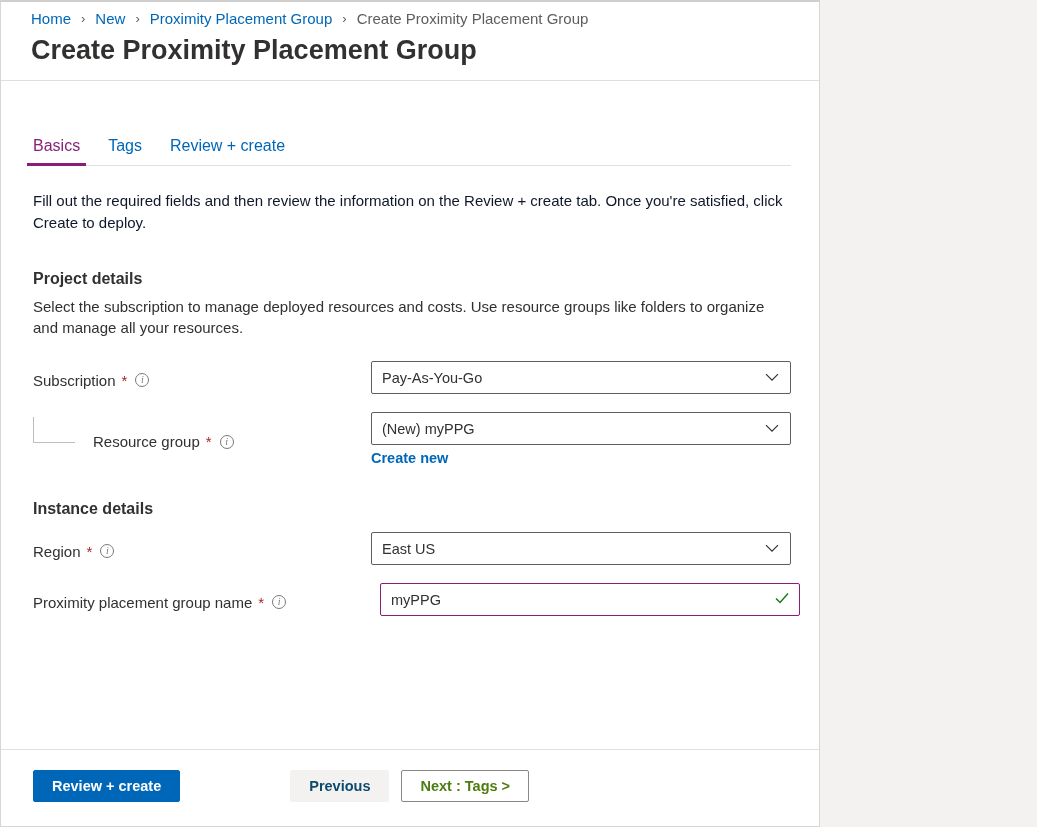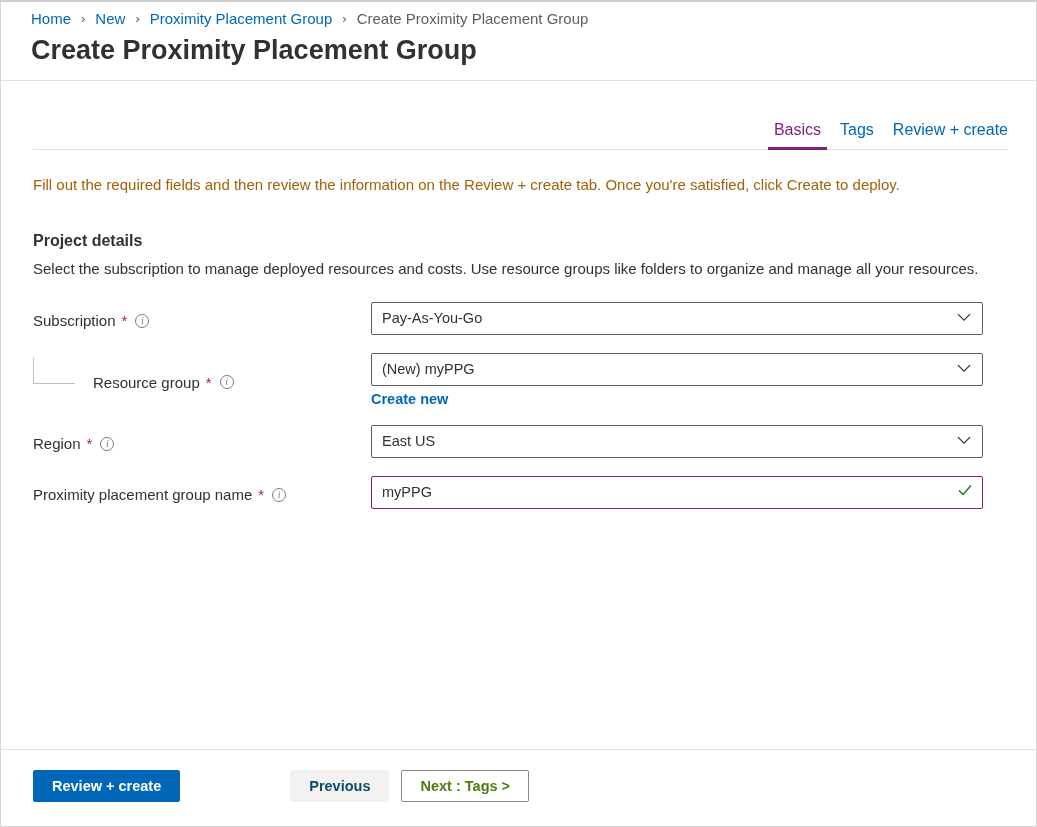--- a/index.html
+++ b/index.html
@@ -4,21 +4,21 @@
 <style>
   * { box-sizing: border-box; }
   html, body {
     margin: 0; padding: 0;
     font-family: "Segoe UI", Arial, sans-serif;
     font-size: 14px;
     color: #323130;
     background: #f3f2f1;
   }
   .frame {
-    width: 1037px; height: 827px;
+    width: 820px; height: 827px;
     background: #fff;
     border: 1px solid #d6d6d6;
     border-top: 2px solid #cfcfcf;
     display: flex;
     flex-direction: column;
     overflow: hidden;
   }
   
   .breadcrumb {
     display: flex;
@@ -47,26 +47,25 @@
   }
   .hr { border-bottom: 1px solid #e1dfdd; }
   
   .content {
     padding: 0 28px 0 32px;
     flex: 1;
     overflow: auto;
   }
   
   .tabs {
-    margin-top: 40px;
-    display: flex;
-    gap: 19px;
+    margin-top: 56px;
+    display: flex;
+    gap: 28px;
     border-bottom: 1px solid #e1dfdd;
     font-size: 16px;
-    justify-content: flex-end;
   }
   .tab {
     padding: 0 0 10px 0;
     color: #0067b8;
     cursor: pointer;
     position: relative;
   }
   .tab.active {
     color: #871f78;
   }
@@ -74,21 +73,21 @@
     content: "";
     position: absolute;
     left: -6px; right: -6px; bottom: -1px;
     height: 3px;
     background: #871f78;
   }
   .intro {
     margin-top: 24px;
     font-size: 15px;
     line-height: 1.45;
-    color: #a16207;
+    color: #0f172a;
     max-width: 950px;
   }
   .section-h {
     font-size: 16px;
     font-weight: 600;
     margin-top: 36px;
     margin-bottom: 8px;
   }
   .section-desc {
     font-size: 15px;
@@ -147,21 +146,21 @@
     color: #323130;
     position: relative;
     cursor: pointer;
   }
   .select .chev {
     position: absolute;
     right: 10px; top: 50%;
     transform: translateY(-55%);
   }
   .chev svg { display: block; }
-  .textin { cursor: text; }
+  .textin { cursor: text; margin-left: 9px; }
   .textin.validated { border-color: #871f78; }
   .textin .check {
     position: absolute; right: 8px; top: 50%;
     transform: translateY(-50%);
     color: #107c10;
   }
   .link {
     color: #0067b8;
     font-weight: 700;
     font-size: 14.5px;
@@ -269,20 +268,21 @@
                   <path d="M2 5 L8 11 L14 5" fill="none" stroke="#323130" stroke-width="1.2"></path>
                 </svg>
             </span>
           </div>
           <span class="link">Create new</span>
         </div>
       </div>
 
     </div>
 
+    <div class="section-h" style="margin-top:34px">Instance details</div>
 
     <div class="form" style="margin-top:14px">
 
       <div class="row">
         <div class="label-col">
           <span>Region</span>
           <span class="req">*</span>
           <span class="info-icon">i</span>
         </div>
         <div class="field-col">

